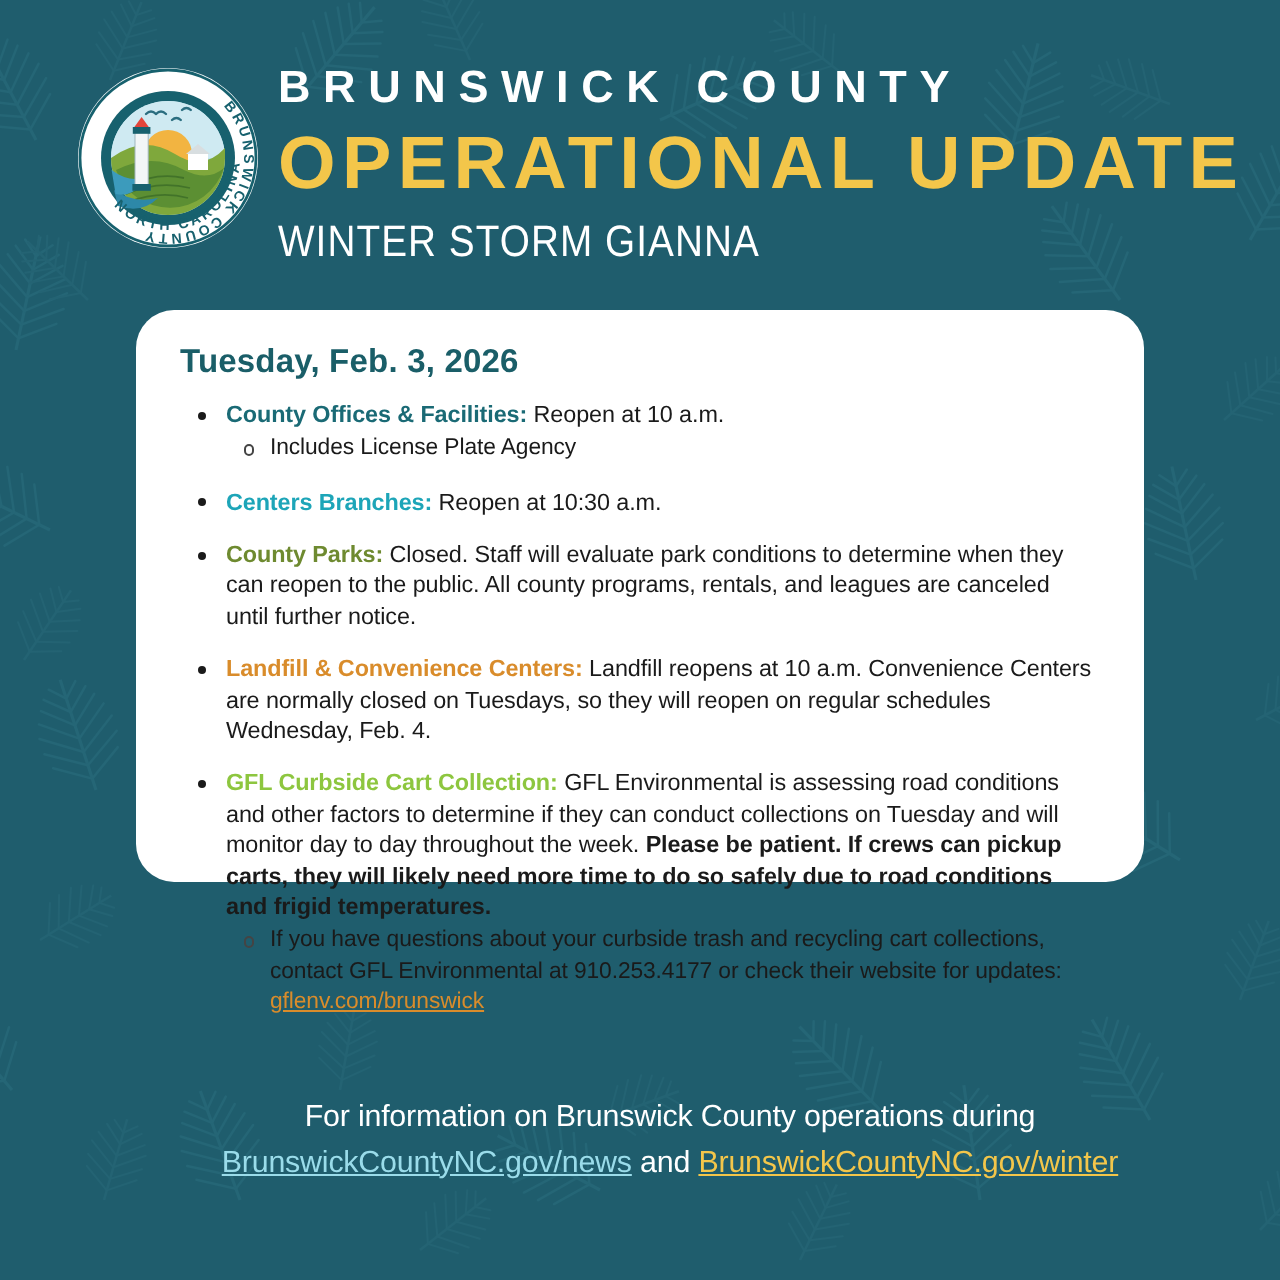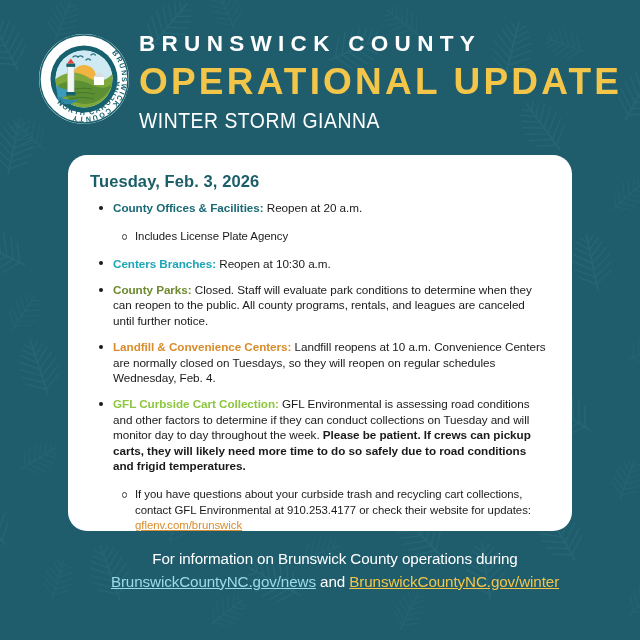--- a/index.html
+++ b/index.html
@@ -86,21 +86,21 @@
     transform: scaleX(0.88);
     transform-origin: left center;
   }
 
   
   .card {
     position: absolute;
     left: 68px;
     top: 155px;
     width: 504px;
-    height: 376px;
+    height: 286px;
     background: #FFFFFF;
     border-radius: 19px;
     padding: 17px 24px 10px 22px;
   }
 
   .card-date {
     color: #1A5E68;
     font-size: 16.5px;
     font-weight: bold;
     letter-spacing: 0.1px;
@@ -136,21 +136,21 @@
 
   li.bullet > .blabel {
     font-weight: bold;
   }
 
   li.bullet > .btext { font-weight: normal; }
   li.bullet > .btext-bold { font-weight: bold; }
 
   ul.subbullets {
     list-style: none;
-    margin: 14px 0 0 0;
+    margin: 2px 0 0 0;
     padding: 0;
   }
 
   li.subbullet {
     position: relative;
     padding-left: 22px;
     font-size: 11.4px;
     line-height: 15.2px;
     color: #1A1A1A;
     font-weight: normal;
@@ -318,21 +318,21 @@
     </div>
 
   </div>
 
   <div class="card">
     <div class="card-date">Tuesday, Feb. 3, 2026</div>
 
     <ul class="bullets">
 
       <li class="bullet">
-        <span class="blabel" style="color: rgb(26, 106, 117);">County Offices &amp; Facilities:</span><span class="btext"> Reopen at 20 a.m.</span>
+        <span class="blabel" style="color: rgb(26, 106, 117);">County Offices &amp; Facilities:</span><span class="btext"> Reopen at 10 a.m.</span>
         <ul class="subbullets">
           <li class="subbullet">
             <span>Includes License Plate Agency</span>
           </li>
         </ul>
       </li>
 
       <li class="bullet">
         <span class="blabel" style="color: rgb(29, 165, 184);">Centers Branches:</span><span class="btext"> Reopen at 10:30 a.m.</span>
       </li>

